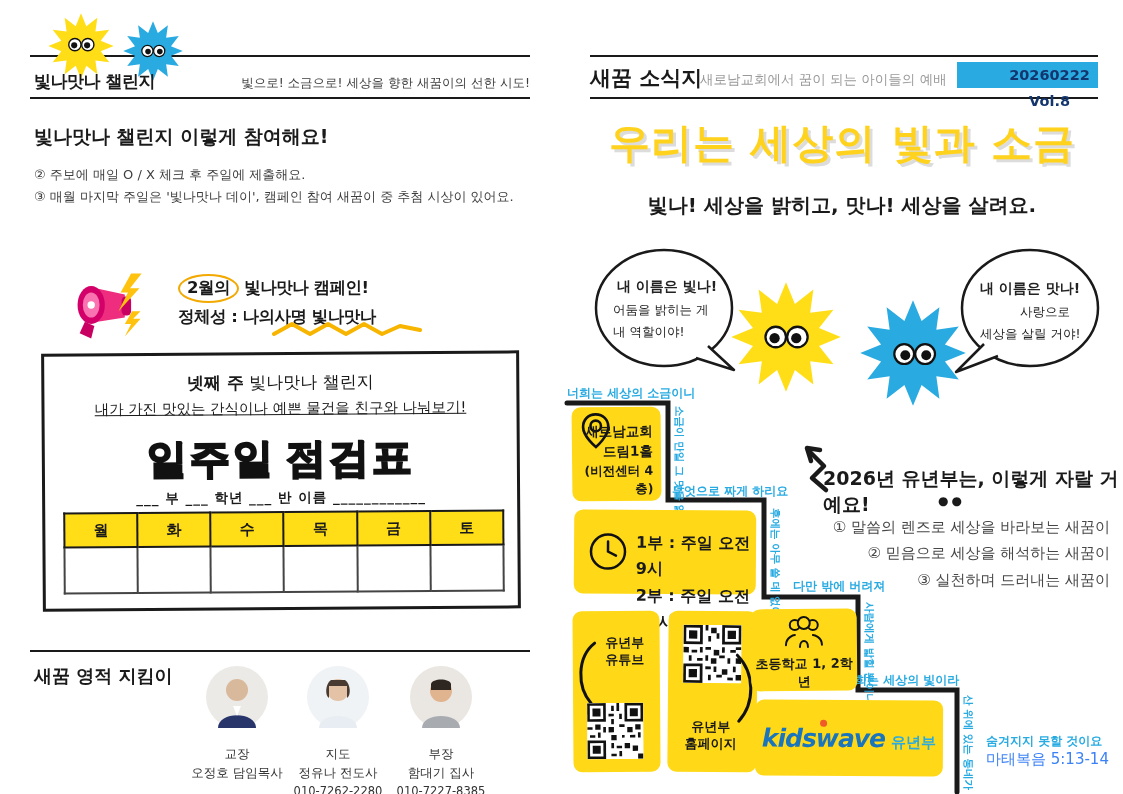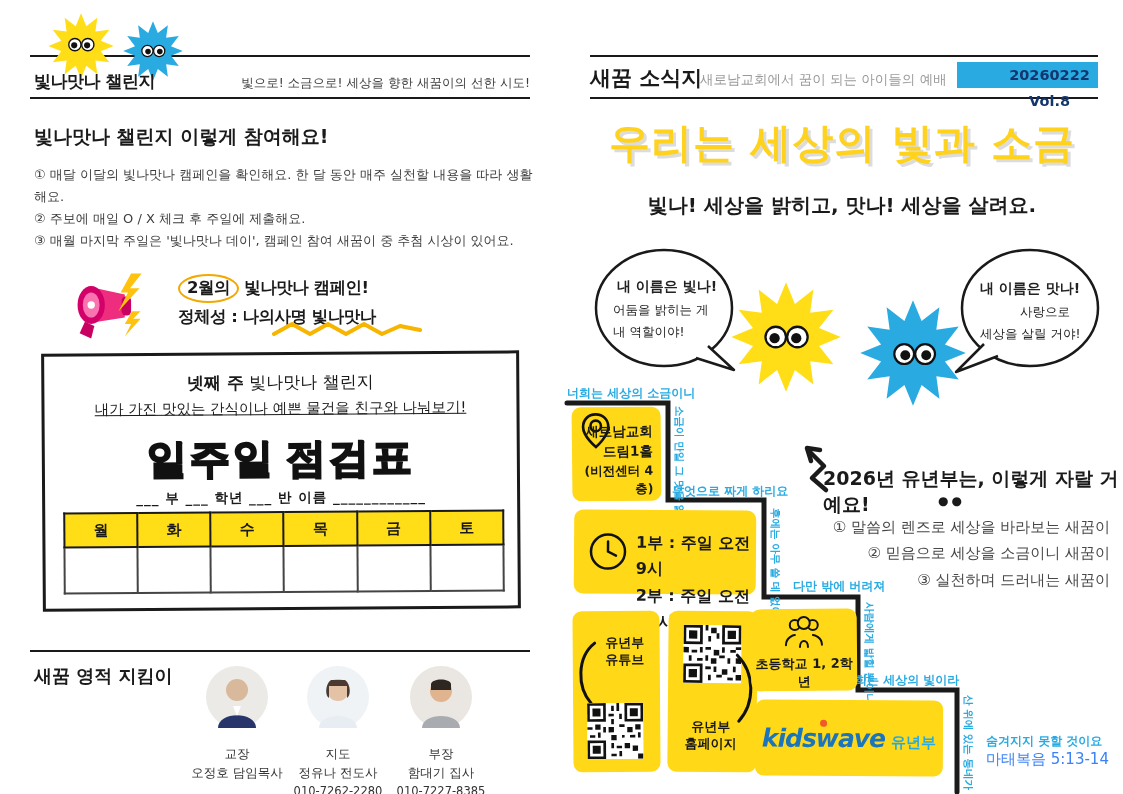--- a/index.html
+++ b/index.html
@@ -76,21 +76,20 @@
       <circle cx="42" cy="51" r="4.5" fill="#111"></circle>
     <circle cx="60" cy="50" r="9" fill="#fff" stroke="#111" stroke-width="2"></circle>
       <circle cx="61" cy="51" r="4.5" fill="#111"></circle>
   </svg>
 
   <div class="abs lp-title">빛나맛나 챌린지</div>
   <div class="abs lp-tagline">빛으로! 소금으로! 세상을 향한 새꿈이의 선한 시도!</div>
 
   <div class="abs lp-heading">빛나맛나 챌린지 이렇게 참여해요!</div>
   <div class="abs lp-steps">
-    <div>① 매달 이달의 빛나맛나 캠페인을 확인해요. 한 달 동안 매주 실천할 내용을 따라 생활해요.</div>
     <div>② 주보에 매일 O / X 체크 후 주일에 제출해요.</div>
     <div>③ 매월 마지막 주일은 '빛나맛나 데이', 캠페인 참여 새꿈이 중 추첨 시상이 있어요.</div>
   </div>
 
   <svg class="abs" style="left:66px;top:263px;" width="84" height="84" viewBox="0 0 80 80">
     <path d="M24 23 L56 30 L56 52 L24 57 Z" fill="#EE2D7E"></path>
     <rect x="53" y="32" width="9" height="18" rx="4" fill="#C70062"></rect>
     <ellipse cx="24" cy="40" rx="13" ry="18" fill="#D4006A"></ellipse>
     <ellipse cx="24" cy="40" rx="8" ry="12" fill="#F973B0"></ellipse>
     <circle cx="24" cy="40" r="3.5" fill="#fff"></circle>
@@ -370,15 +369,15 @@
 </div>
 
 <svg class="abs" style="left:780px;top:430px;" width="52" height="66" viewBox="0 0 52 66">
   <path d="M46 60 L32 48 L44 36 L28 20" fill="none" stroke="#1a1a1a" stroke-width="4.5" stroke-linecap="round" stroke-linejoin="round"></path>
   <path d="M40 20 L27 18 L31 31" fill="none" stroke="#1a1a1a" stroke-width="4.5" stroke-linecap="round" stroke-linejoin="round"></path>
 </svg>
 <div class="abs vision-head">2026년 유년부는, 이렇게 자랄 거예요!</div>
 <div class="abs vision-eyes">●●</div>
 <div class="abs goals">
   <div>① 말씀의 렌즈로 세상을 바라보는 새꿈이</div>
-  <div>② 믿음으로 세상을 소금이니 새꿈이</div>
+  <div>② 믿음으로 세상을 해석하는 새꿈이</div>
   <div>③ 실천하며 드러내는 새꿈이</div>
 </div>
 
 </body></html>

